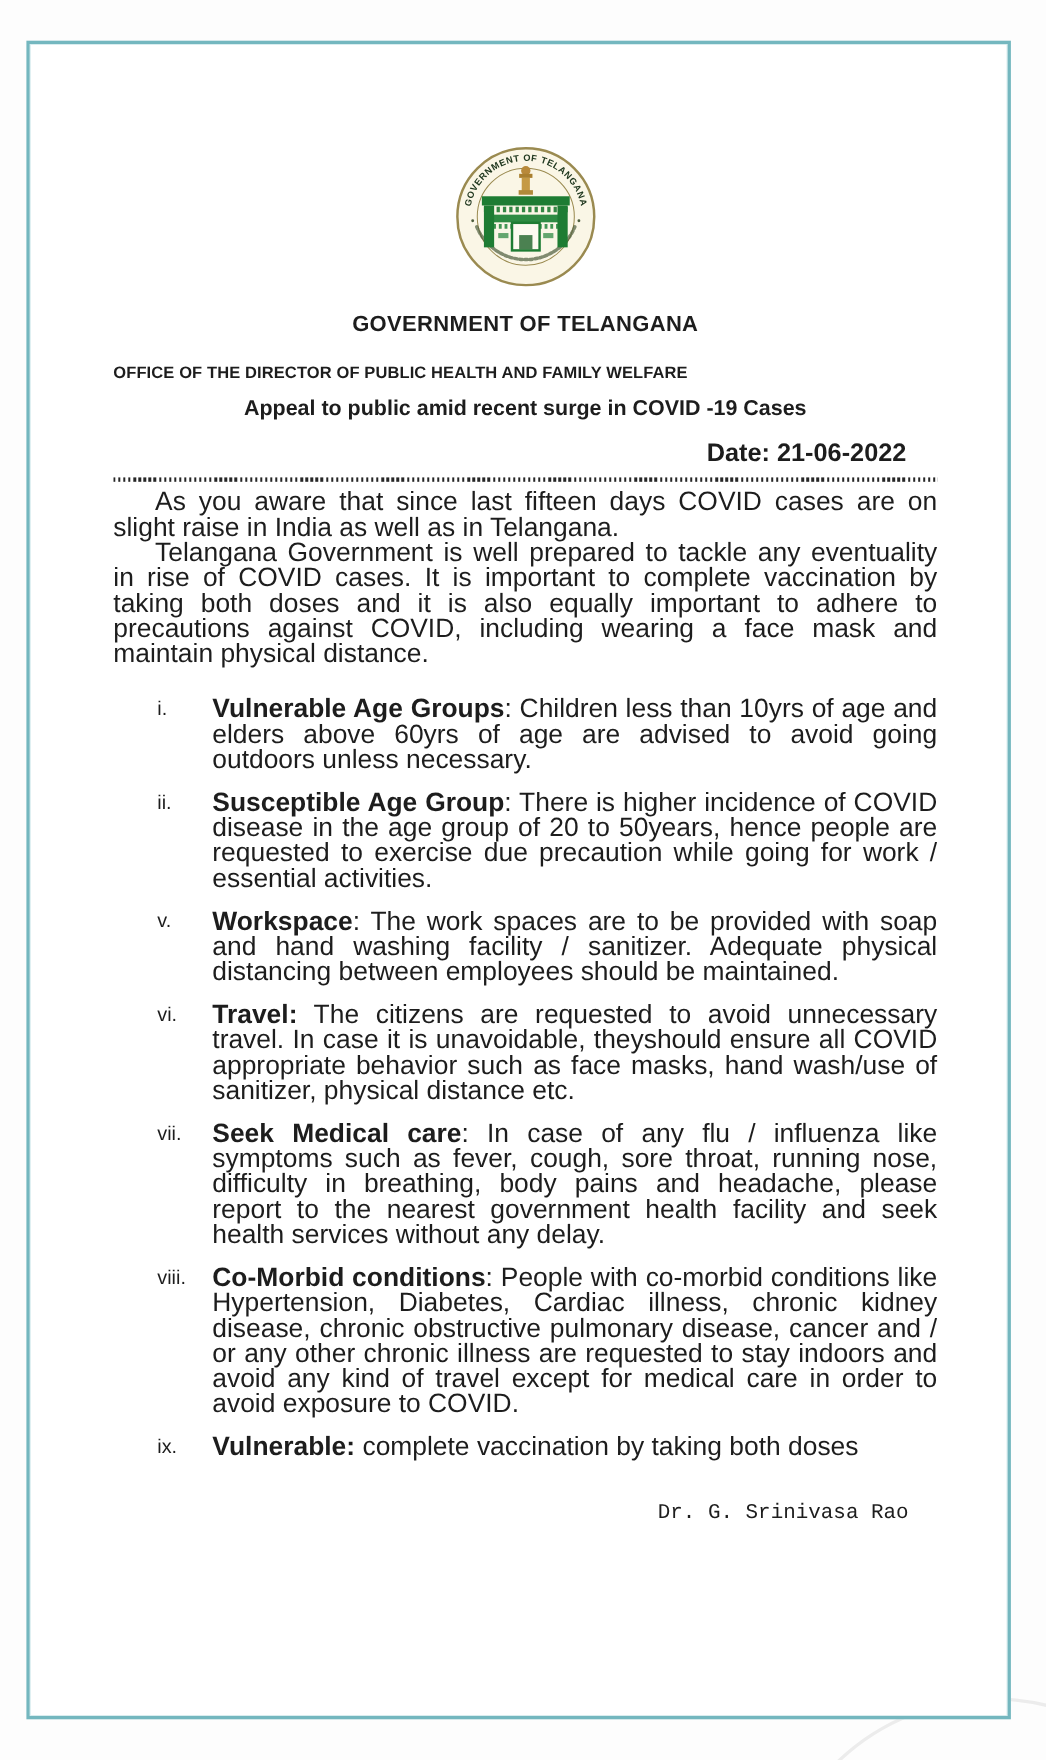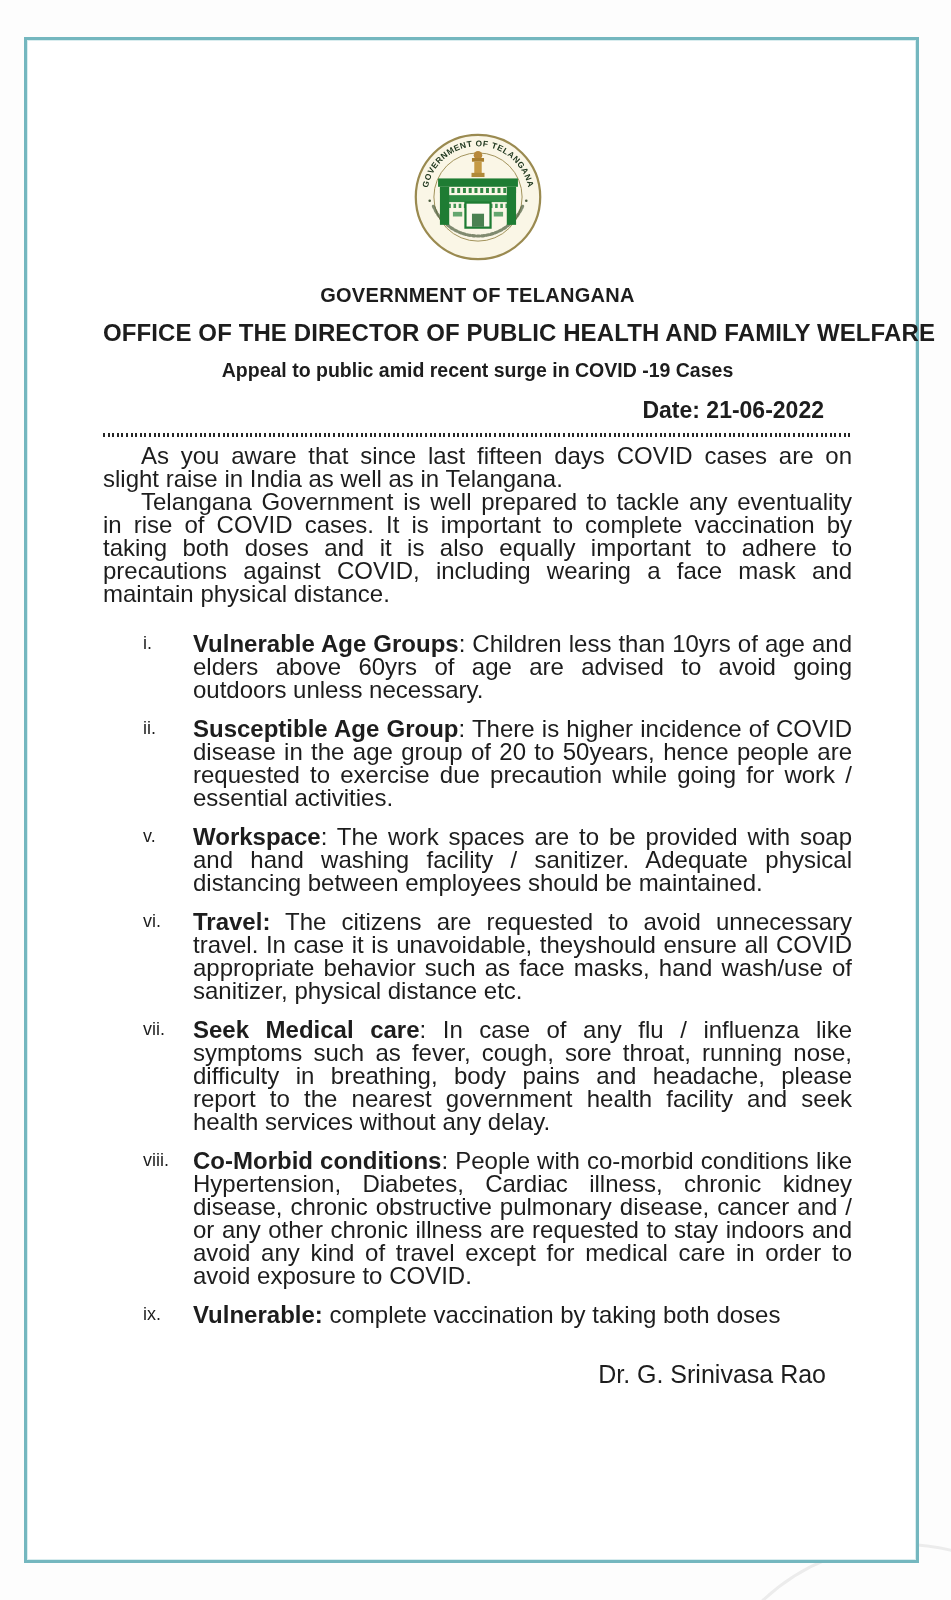--- a/index.html
+++ b/index.html
@@ -37,23 +37,23 @@
   .seal-wrap { width: 130px; margin: 0 auto; }
   .seal-wrap svg { display: block; }
 
   .org-title {
     margin-top: 22px;
     text-align: center;
     font-size: 20px; font-weight: bold;
     letter-spacing: 0.3px;
   }
   .office-title {
-    margin-top: 12px;
-    text-align: center;
-    font-size: 24px; font-weight: bold;
+    margin-top: 24px;
+    text-align: left;
+    font-size: 15px; font-weight: bold;
     letter-spacing: 0.1px;
     white-space: nowrap;
   }
   .subject-title {
     margin-top: 12px;
     text-align: center;
     font-size: 19.5px; font-weight: bold;
   }
   .date-line {
     margin-top: 15px;
@@ -110,22 +110,23 @@
   }
 
   .signature-block {
     margin-top: 36px;
     margin-right: 26px;
     text-align: right;
   }
   .signature-inner {
     display: inline-block;
     text-align: center;
-    font-size: 25px;
+    font-size: 19px;
     line-height: 24px;
+    font-family: Liberation Mono, monospace;
   }
 </style>
 </head>
 <body>
 
 <div class="page">
 
   <div class="watermark-arc"></div>
 
   <div class="doc">

